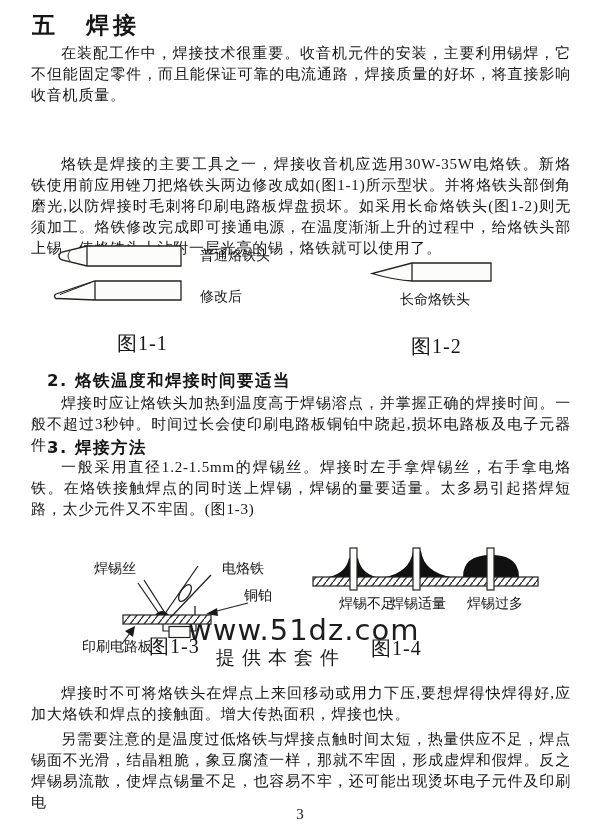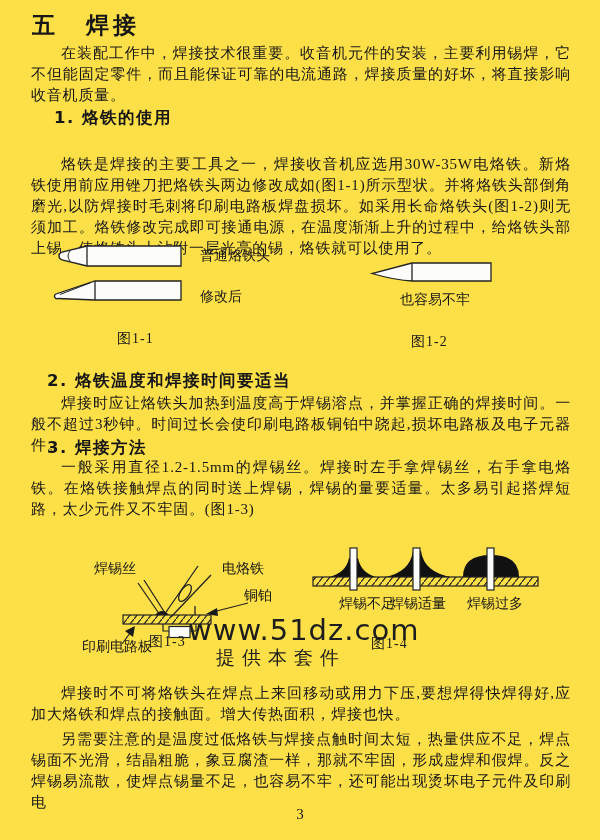--- a/index.html
+++ b/index.html
@@ -1,35 +1,35 @@
 <!DOCTYPE html>
 <html><head>
 <meta charset="utf-8">
 <style>
   html,body{margin:0;padding:0;background:#e8e8e8;}
   .page{
     position:relative;width:600px;height:840px;margin:0 auto;
-    background:#fde047;color:#161616;overflow:hidden;
+    background:#ffffff;color:#161616;overflow:hidden;
     font-family:"Liberation Serif","DejaVu Serif",serif;
   }
   .abs{position:absolute;}
   .doc-title{
     left:32px;top:10px;font-size:23px;font-weight:700;letter-spacing:4px;
     font-family:"DejaVu Sans","Liberation Sans",sans-serif;
   }
   .sec-heading{
     font-size:16.5px;font-weight:700;letter-spacing:1.5px;
     font-family:"DejaVu Sans","Liberation Sans",sans-serif;white-space:nowrap;
   }
   .para{
     left:31px;width:540px;font-size:15px;line-height:21px;
     letter-spacing:0.8px;text-align:justify;text-indent:2em;
   }
   .fig-label{font-size:14px;white-space:nowrap;}
-  .fig-caption{font-size:14px;white-space:nowrap;letter-spacing:1px;}
+  .fig-caption{font-size:20px;white-space:nowrap;letter-spacing:1px;}
   .watermark1{
     left:188px;top:613px;font-size:29px;color:#1d1d1d;letter-spacing:1px;
     font-family:"DejaVu Sans","Liberation Sans",sans-serif;
   }
   .watermark2{
     left:216px;top:645px;font-size:19px;color:#1d1d1d;letter-spacing:7px;
     font-family:"DejaVu Sans","Liberation Sans",sans-serif;
   }
   .page-number{left:0;top:806px;width:600px;text-align:center;font-size:15px;}
   .fig-box{position:absolute;}
@@ -37,21 +37,20 @@
 </style>
 </head>
 <body>
 
 <div class="page">
 
   <div class="abs doc-title">五　焊接</div>
 
   <div class="abs para" style="top:43px;">在装配工作中，焊接技术很重要。收音机元件的安装，主要利用锡焊，它不但能固定零件，而且能保证可靠的电流通路，焊接质量的好坏，将直接影响收音机质量。</div>
 
-  <div class="abs sec-heading" style="left:54px;top:107px;">1. 烙铁的使用</div>
   <div class="abs para" style="top:129px;margin-top:25px;">烙铁是焊接的主要工具之一，焊接收音机应选用30W-35W电烙铁。新烙铁使用前应用锉刀把烙铁头两边修改成如(图1-1)所示型状。并将烙铁头部倒角磨光,以防焊接时毛刺将印刷电路板焊盘损坏。如采用长命烙铁头(图1-2)则无须加工。烙铁修改完成即可接通电源，在温度渐渐上升的过程中，给烙铁头部上锡，使烙铁头上沾附一层光亮的锡，烙铁就可以使用了。</div>
 
   <svg class="abs" style="left:48px;top:243px;" width="135" height="62" viewBox="0 0 135 62">
     <g fill="#fcfcfa" stroke="#222" stroke-width="1.3">
       <path d="M133,3 L39,3 L14,9 A5.5,4.5 0 0 0 14,17 L39,23 L133,23 Z"></path>
       <line x1="39" y1="3" x2="39" y2="23"></line>
       <path fill="none" stroke-width="1" d="M22,8 Q18,13 22,18"></path>
       <path d="M133,38 L47,38 L8,51 A2.4,2.4 0 0 0 10,55.5 L47,57 L133,57 Z"></path>
       <line x1="47" y1="38" x2="47" y2="57"></line>
       <line stroke-width="1" x1="43" y1="39.5" x2="12" y2="51.5"></line>
@@ -60,21 +59,21 @@
   <span class="abs fig-label" style="left:200px;top:247px;">普通烙铁头</span>
   <span class="abs fig-label" style="left:200px;top:288px;">修改后</span>
   <span class="abs fig-caption" style="left:117px;top:330px;">图1-1</span>
 
   <svg class="abs" style="left:368px;top:261px;" width="125" height="22" viewBox="0 0 125 22">
     <g fill="#fcfcfa" stroke="#222" stroke-width="1.3">
       <path d="M123,2 L44,2 L4,12.5 Q28,19.5 44,20 L123,20 Z"></path>
       <line x1="44" y1="2" x2="44" y2="20"></line>
     </g>
   </svg>
-  <span class="abs fig-label" style="left:400px;top:291px;">也容易不牢</span>
+  <span class="abs fig-label" style="left:400px;top:291px;">长命烙铁头</span>
   <span class="abs fig-caption" style="left:411px;top:333px;">图1-2</span>
 
   <div class="abs sec-heading" style="left:47px;top:370px;">2. 烙铁温度和焊接时间要适当</div>
   <div class="abs para" style="top:393px;">焊接时应让烙铁头加热到温度高于焊锡溶点，并掌握正确的焊接时间。一般不超过3秒钟。时间过长会使印刷电路板铜铂中跷起,损坏电路板及电子元器件。</div>
 
   <div class="abs sec-heading" style="left:47px;top:437px;">3. 焊接方法</div>
   <div class="abs para" style="top:457px;">一般采用直径1.2-1.5mm的焊锡丝。焊接时左手拿焊锡丝，右手拿电烙铁。在烙铁接触焊点的同时送上焊锡，焊锡的量要适量。太多易引起搭焊短路，太少元件又不牢固。(图1-3)</div>
 
   <div class="fig-box" style="left:78px;top:556px;width:215px;height:112px;">
     <svg width="215" height="112" viewBox="0 0 215 112">

